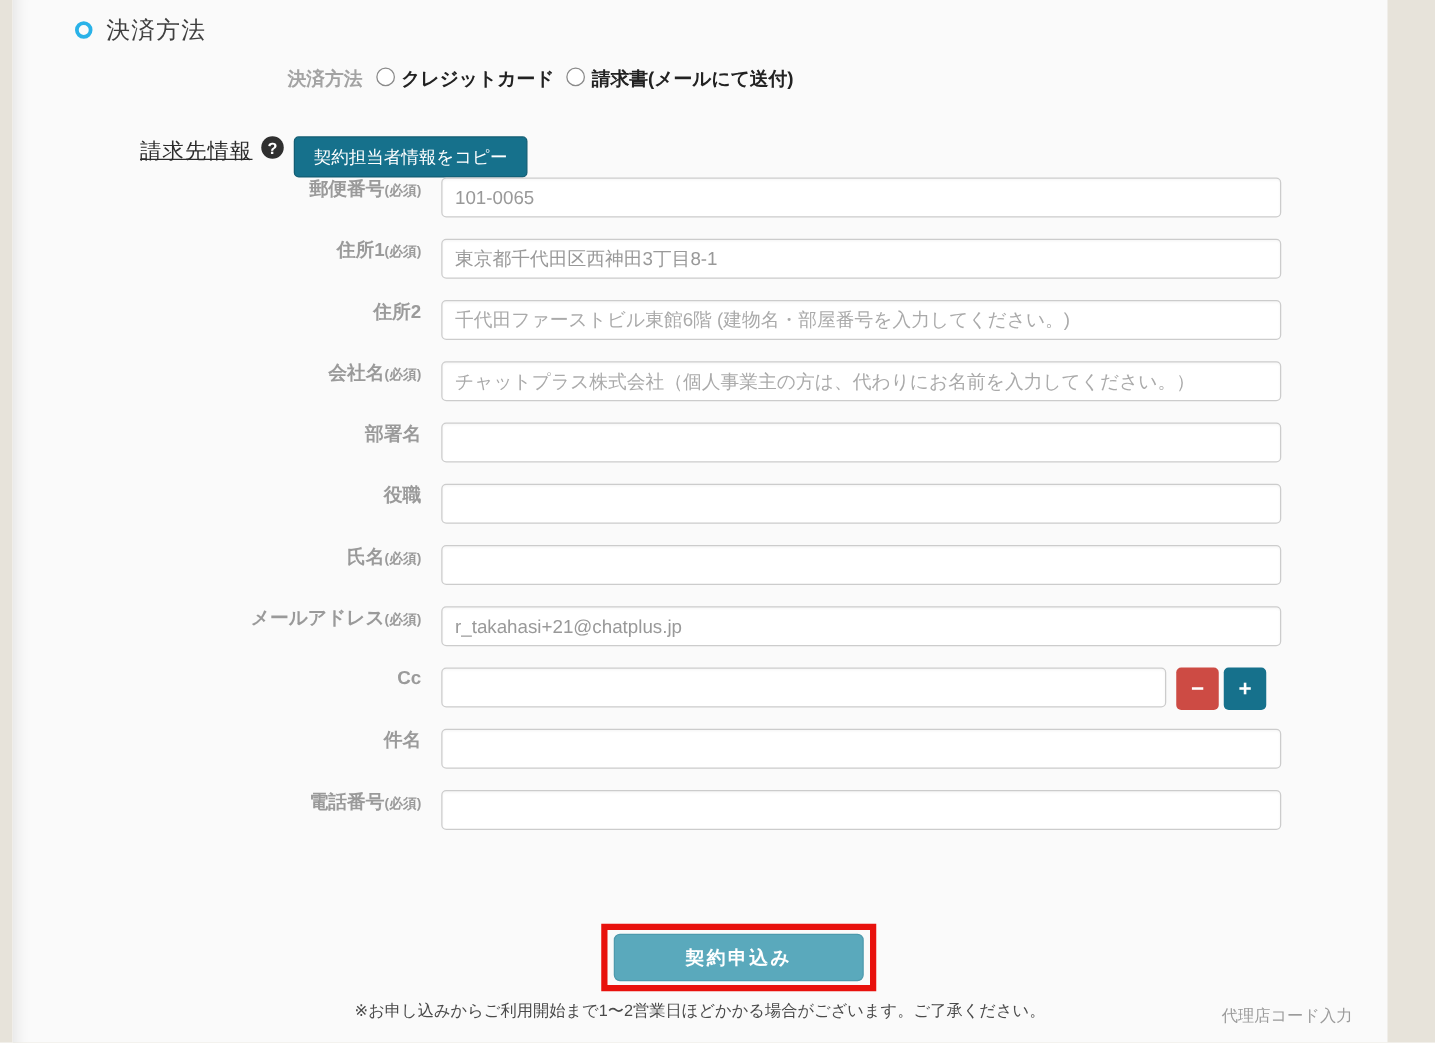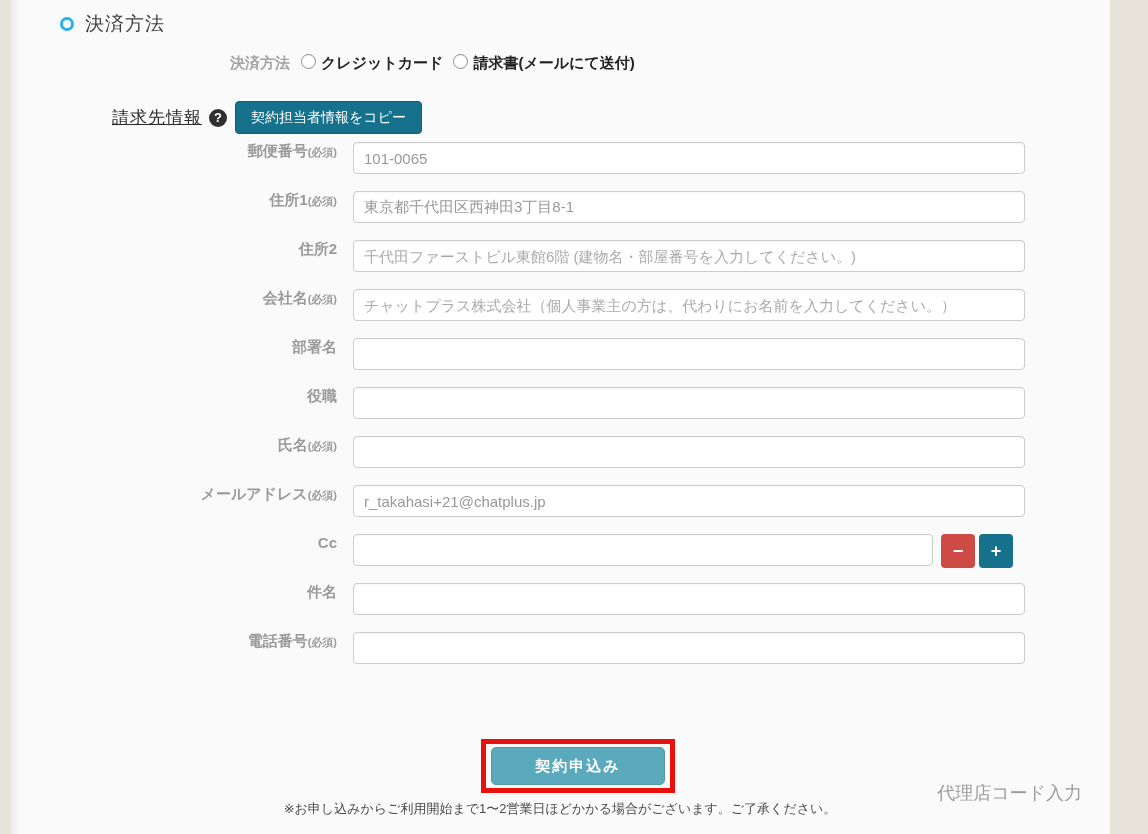--- a/index.html
+++ b/index.html
@@ -22,21 +22,21 @@
 
   
   .payment-row { position:absolute; top:54px; left:0; width:1100px; display:flex; align-items:center; }
   .payment-label { width:280px; text-align:right; font-size:15px; font-weight:bold; color:#a3a3a3; flex:none; }
   .payment-options { display:flex; align-items:center; margin-left:11px; gap:10px; }
   .radio-option { display:flex; align-items:flex-start; gap:5px; }
   .radio-circle { width:15px; height:15px; border:1px solid #8a8a8a; border-radius:50%; background:#fff; flex:none; }
   .radio-text { font-size:15px; font-weight:bold; color:#222; }
 
   
-  .billing-header { position:absolute; left:102px; top:101px; display:flex; align-items:center; }
+  .billing-header { position:absolute; left:102px; top:109px; display:flex; }
   .billing-title { font-size:17px; color:#2c2c2c; text-decoration:underline; letter-spacing:1px; }
   .help-circle { width:18px; height:18px; border-radius:50%; background:#2f2f2f; color:#fff;
     font-size:13px; font-weight:bold; display:flex; align-items:center; justify-content:center;
     margin-left:7px; flex:none; }
   .copy-btn { margin-left:8px; height:33px; padding:0 15px; background:#16718c; border:1px solid #125d73;
     border-radius:4px; color:#fff; font-size:14px; font-family:inherit; cursor:pointer; }
 
   
   .form-area { position:absolute; left:0; top:142px; width:1100px; }
   .frow { display:flex; align-items:flex-start; margin-bottom:17px; height:32px;padding-left:41px; }
@@ -58,27 +58,27 @@
   
   .agreements { position:absolute; left:385px; top:690px; }
   .agree-line { display:flex; align-items:center; gap:7px; margin-bottom:5px; }
   .checkbox { width:14px; height:14px; border:1px solid #777; background:#fff; border-radius:2px; flex:none; }
   .agree-text { font-size:15px; font-weight:bold; color:#333; white-space:nowrap; }
   .agree-text .link { color:#9a9a9a; cursor:pointer; }
 
   
   .submit-wrap { position:absolute; left:471px; top:739px; }
   .highlight-box { border:5px solid #e8110c; padding:3px 5px; display:inline-block; }
-  .submit-btn { width:174px; height:38px; background:#5aa9bc; border:1px solid #4d9aad; border-radius:5px;
+  .submit-btn { width:200px; height:38px; background:#5aa9bc; border:1px solid #4d9aad; border-radius:5px;
     color:#fff; font-size:15px; font-weight:bold; letter-spacing:2px; cursor:pointer; font-family:inherit; }
 
   
   .footer-note { position:absolute; left:0; top:800px; width:1100px; text-align:center;
     font-size:13px; color:#4a4a4a; }
-  .agent-code { position:absolute; right:28px; top:781px; font-size:18px; color:#9b9b9b; cursor:pointer;text-align:right; }
+  .agent-code { position:absolute; right:28px; top:804px; font-size:13px; color:#9b9b9b; cursor:pointer;text-align:right; }
 </style>
 </head>
 <body>
 
 <div class="canvas">
   <div class="card">
 
     <div class="section-header">
       <span class="ring"></span>
       <span class="section-title">決済方法</span>

